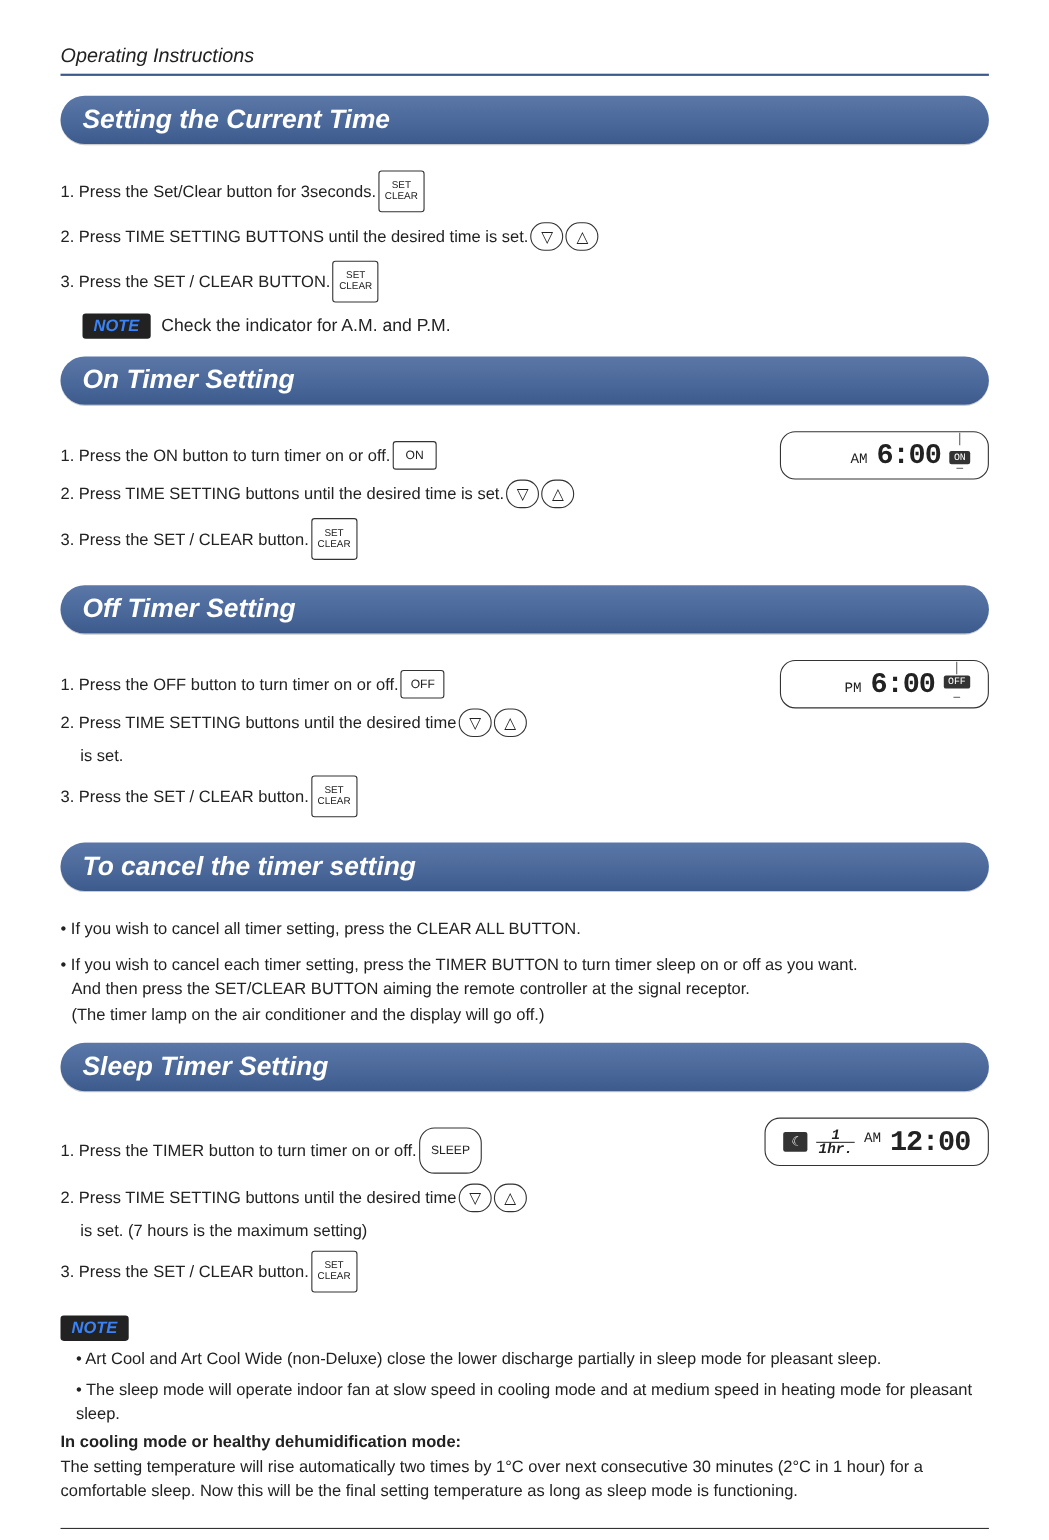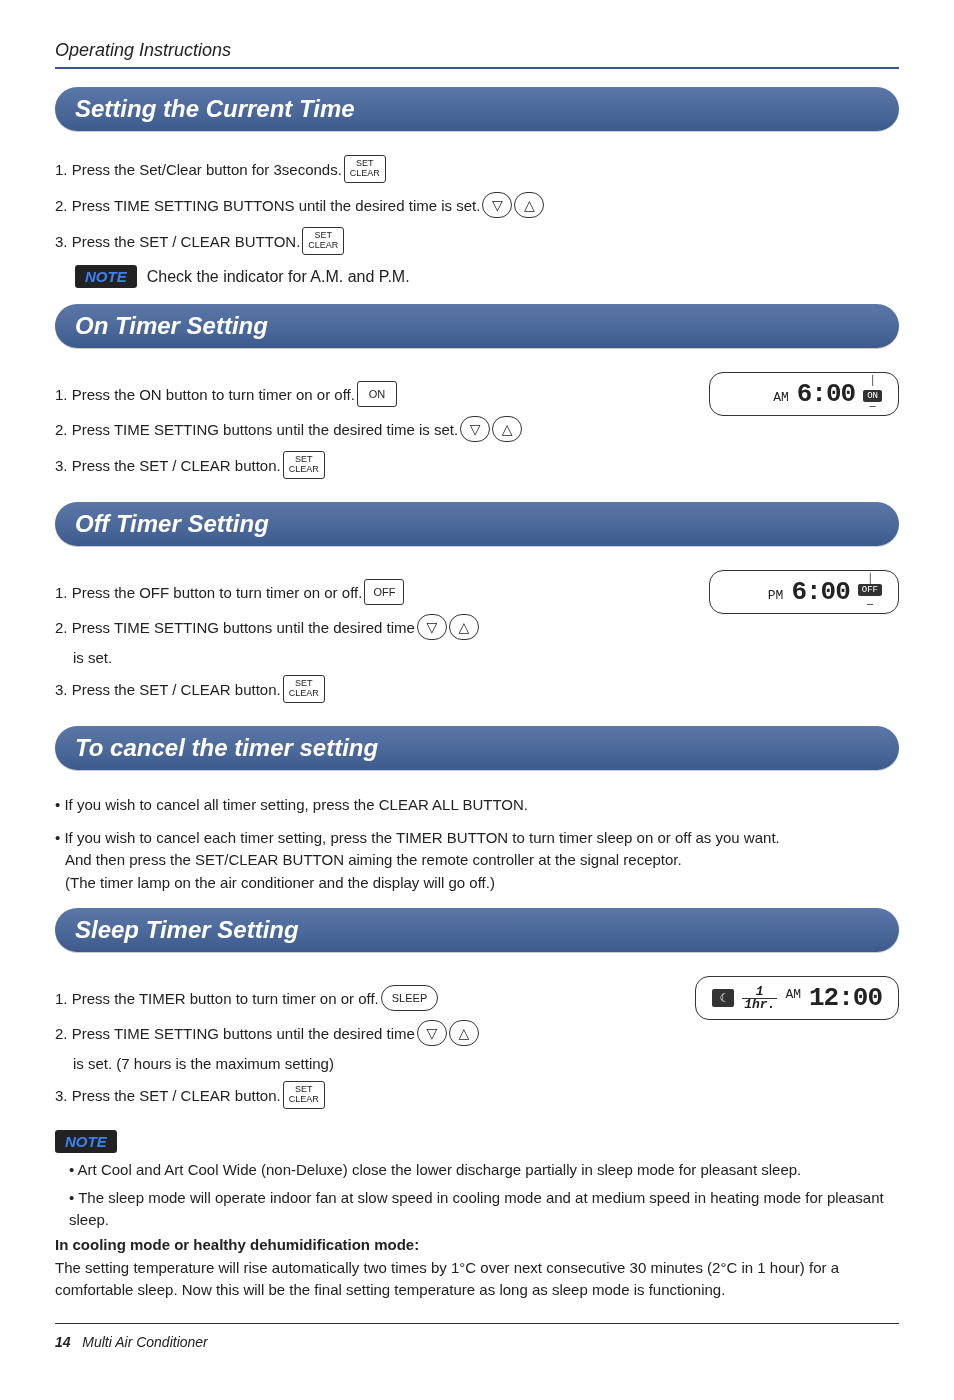--- a/index.html
+++ b/index.html
@@ -2,25 +2,25 @@
 <html><head>
 <meta charset="utf-8">
 <style>
 * { box-sizing: border-box; margin: 0; padding: 0; }
 body { font-family: Arial, Helvetica, sans-serif; background: #fff; color: #222; width: 954px; margin: 0 auto; padding: 40px 55px 20px 55px; }
 .header-title { font-style: italic; font-size: 18px; margin-bottom: 6px; }
 .header-rule { border: none; border-top: 2px solid #3a5a8a; margin-bottom: 18px; }
 .section-banner { background: linear-gradient(to bottom, #5a77a8 0%, #4a6799 60%, #3d5a8c 100%); color: #fff; font-size: 24px; font-weight: bold; font-style: italic; padding: 8px 20px; border-radius: 22px; margin: 14px 0 24px 0; box-shadow: 0 1px 0 #ccc; }
 .step-line { font-size: 15px; margin: 9px 0; display: flex; align-items: center; flex-wrap: wrap; gap: 2px; }
 .step-indent { margin-left: 18px; font-size: 15px; }
-.btn-rect { display: inline-flex; flex-direction: column; align-items: center; justify-content: center; border: 1.5px solid #333; border-radius: 3px; min-width: 42px; height: 28px; font-size: 9px; line-height: 1.1; padding: 0 4px; }
+.btn-rect { display: inline-flex; flex-direction: column; align-items: center; justify-content: center; border: 1.5px solid #333; border-radius: 3px; min-width: 42px; height: 38px; font-size: 9px; line-height: 1.1; padding: 0 4px; }
 .btn-rect .top { font-size: 9px; }
 .btn-rect .bot { font-size: 9px; }
 .btn-pill { display: inline-flex; align-items: center; justify-content: center; border: 1.5px solid #333; border-radius: 14px; min-width: 30px; height: 26px; font-size: 14px; padding: 0 6px; }
-.btn-pill-txt { display: inline-flex; align-items: center; justify-content: center; border: 1.5px solid #333; border-radius: 14px; min-width: 46px; height: 26px; font-size: 11px; padding: 0 10px; }
+.btn-pill-txt { display: inline-flex; align-items: center; justify-content: center; border: 1.5px solid #333; border-radius: 14px; min-width: 46px; height: 42px; font-size: 11px; padding: 0 10px; }
 .btn-square { display: inline-flex; align-items: center; justify-content: center; border: 1.5px solid #333; border-radius: 3px; min-width: 40px; height: 26px; font-size: 11px; padding: 0 8px; }
 .note-badge { display: inline-block; background: #222; color: #3b82f6; font-weight: bold; font-style: italic; padding: 3px 10px; border-radius: 3px; font-size: 15px; }
 .note-line { display: flex; align-items: center; gap: 10px; margin: 10px 0 16px 20px; }
 .display-box { border: 1.5px solid #333; border-radius: 14px; padding: 6px 16px; min-width: 190px; height: 44px; display: flex; align-items: center; justify-content: flex-end; font-family: 'Courier New', monospace; gap: 8px; position: relative; }
 .display-box.sleep-box { justify-content: center; }
 .seg { font-family: 'Courier New', monospace; font-size: 26px; font-weight: bold; letter-spacing: -1px; }
 .ampm { font-size: 13px; font-weight: normal; align-self: flex-end; margin-bottom: 4px; }
 .badge-on { background: #333; color: #fff; font-size: 9px; padding: 1px 4px; border-radius: 2px; align-self: flex-start; margin-top: 4px; }
 .badge-off { background: #333; color: #fff; font-size: 9px; padding: 1px 4px; border-radius: 2px; align-self: flex-end; margin-bottom: 4px; }
 .tick-mark { font-size: 10px; line-height: 0.8; align-self: center; }

